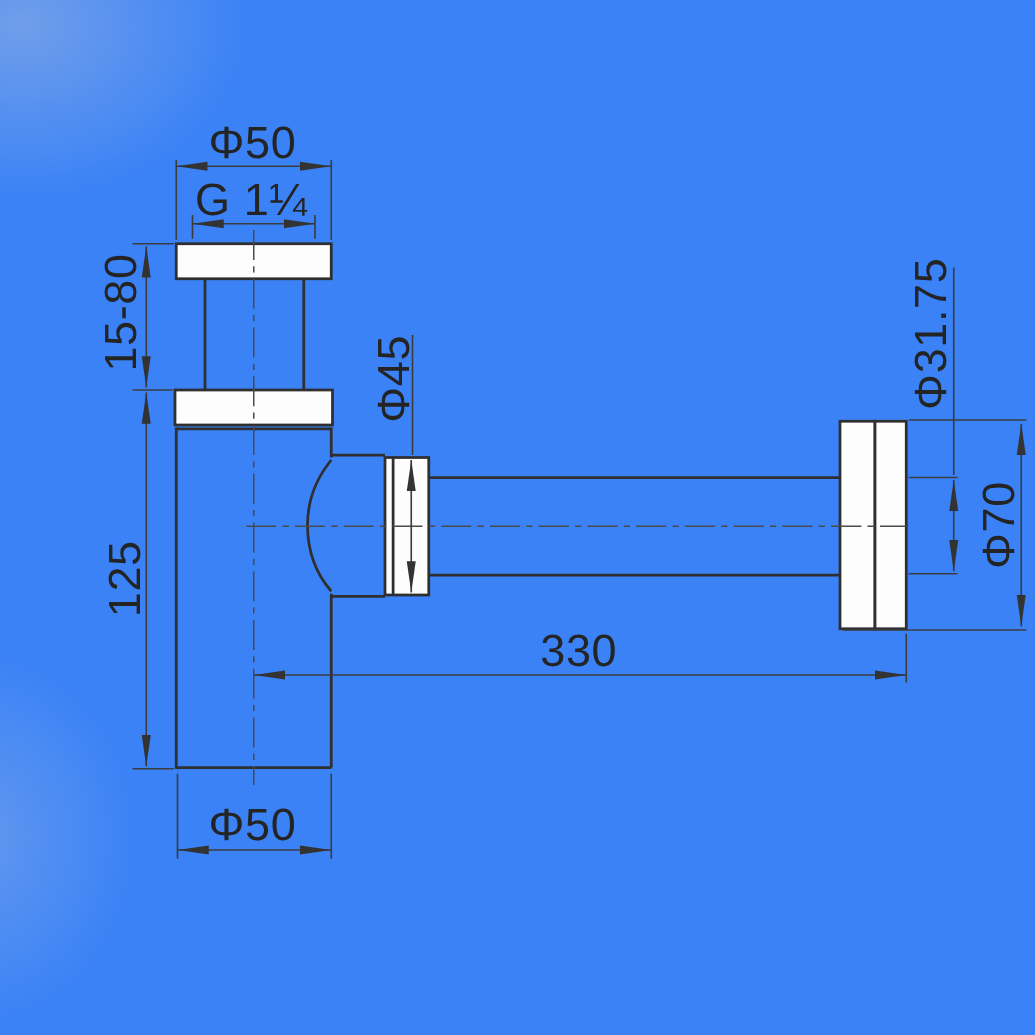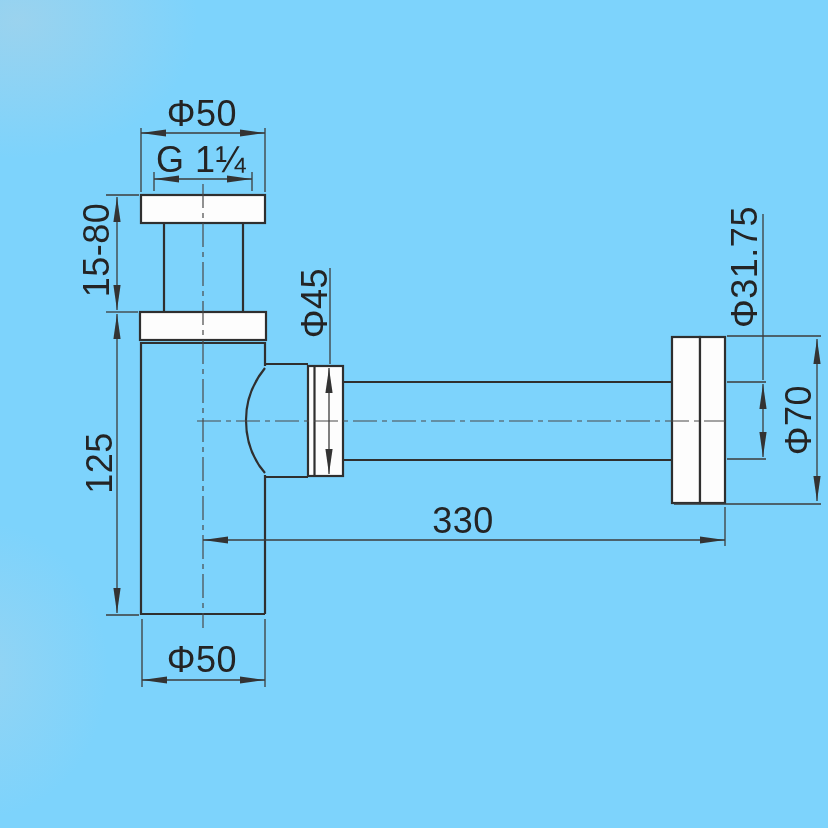--- a/index.html
+++ b/index.html
@@ -8,21 +8,21 @@
     width: 828px;
     height: 828px;
     background: #fdfdfd;
     overflow: hidden;
     font-family: "Liberation Sans", "DejaVu Sans", sans-serif;
   }
   .stage {
     position: relative;
     width: 828px;
     height: 828px;
-    background: #7dd3fc;
+    background: #3b82f6;
   }
   .vignette-tl {
     position: absolute;
     left: -60px; top: -40px;
     width: 260px; height: 200px;
     background: radial-gradient(ellipse at 30% 30%, rgba(210,210,212,0.35), rgba(210,210,212,0) 70%);
     pointer-events: none;
   }
   .vignette-l {
     position: absolute;

